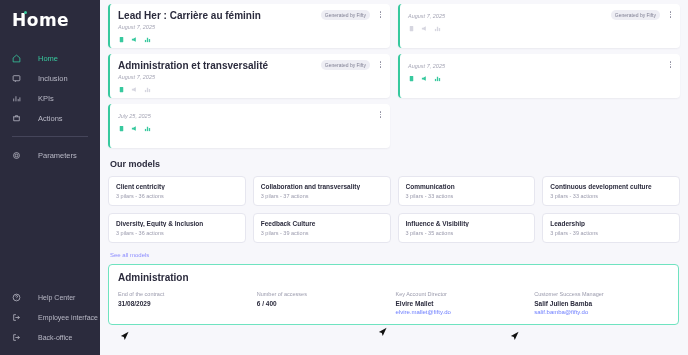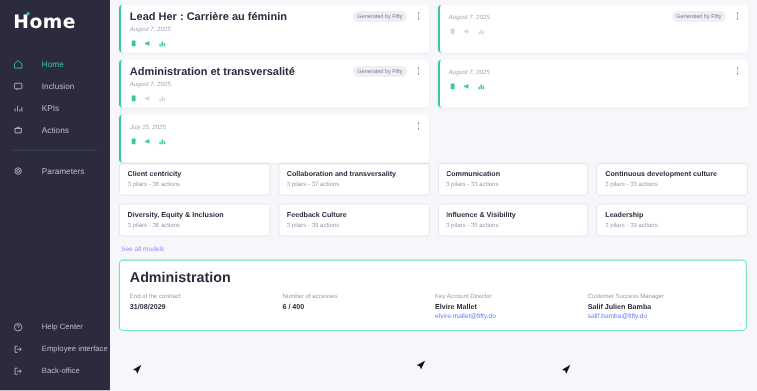--- a/index.html
+++ b/index.html
@@ -119,21 +119,21 @@
   }
 
   
   .admin {
     background: #ffffff;
     border: 1px solid #6fe3c0;
     border-radius: 4px;
     padding: 7px 9px 9px 9px;
     margin-right: 1px;
   }
-  .admin-title { font-size: 13px; font-weight: bold; color: #2b2b3d; margin-bottom: 8px; }
+  .admin-title { font-size: 10px; font-weight: bold; color: #2b2b3d; margin-bottom: 8px; }
   .admin-grid { display: grid; grid-template-columns: repeat(4, 1fr); gap: 4px; }
   .admin-label { font-size: 5.5px; color: #9a9aac; margin-bottom: 3px; }
   .admin-value { font-size: 6.5px; color: #2b2b3d; font-weight: bold; }
   .admin-link { font-size: 6px; color: #6b7cff; margin-top: 2px; cursor: pointer; word-break: break-all; }
 
   .cursor { position: absolute; width: 13px; height: 13px; pointer-events: none; }
   .cursor svg { width: 13px; height: 13px; display: block; }
 </style>
 </head>
 <body>
@@ -371,20 +371,21 @@
         </div>
 
         <div class="kebab">
             <i></i>
             <i></i>
             <i></i>
           </div>
       </div>
     </div>
 
+    <div class="section-title">Our models</div>
 
     <div class="models-grid">
       <div class="model-card">
         <div class="model-name">Client centricity</div>
         <div class="model-meta">3 pilars - 36 actions</div>
       </div>
       <div class="model-card">
         <div class="model-name">Collaboration and transversality</div>
         <div class="model-meta">3 pilars - 37 actions</div>
       </div>

